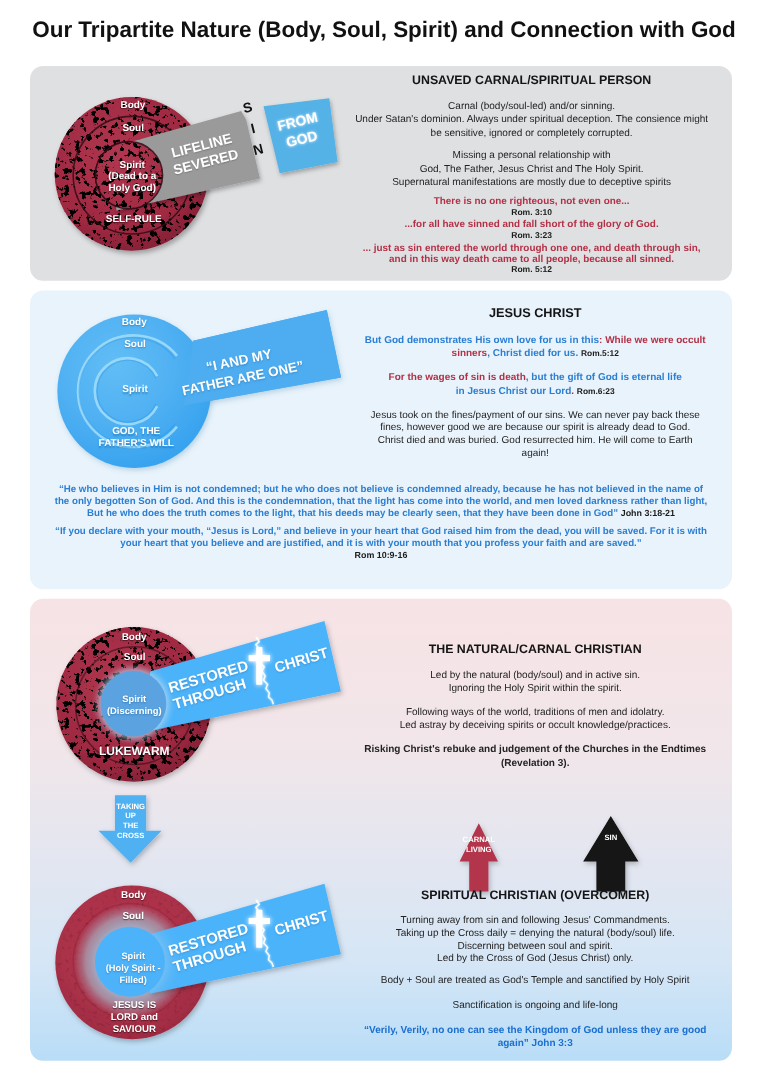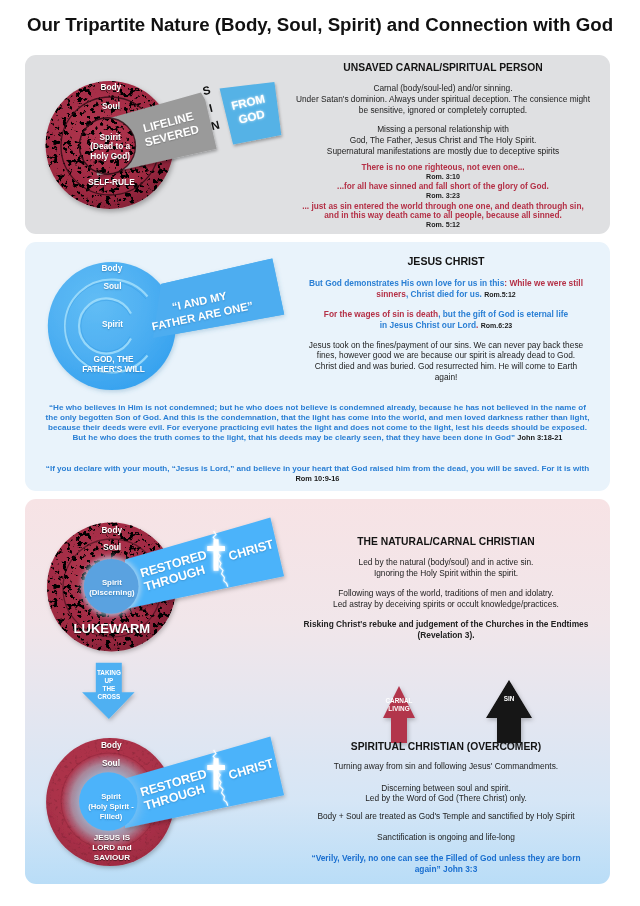--- a/index.html
+++ b/index.html
@@ -58,21 +58,21 @@
   
   #b2{left:113px;top:39px;width:126px;height:56px;
       transform:rotate(-12deg);font-size:11.2px;line-height:1.35;
       text-shadow:0 1px 1.5px rgba(30,90,140,.35);}
   #p2h{left:221px;top:13.0px;width:400px;font-size:10.6px;}
   #p2v1{left:221px;top:36.0px;width:400px;font-size:8.33px;font-weight:bold;line-height:10.8px;}
   #p2v2{left:221px;top:67.0px;width:400px;font-size:8.33px;font-weight:bold;line-height:10.8px;}
   #p2p{left:221px;top:97.5px;width:400px;font-size:8.33px;line-height:10.85px;}
   #p2v1 .ref,#p2v2 .ref{font-size:7px;color:#1b1b1b;}
   #p2q1{left:0px;top:161px;width:585px;font-size:8.1px;font-weight:bold;line-height:10.1px;}
-  #p2q2{left:0px;top:222px;width:585px;font-size:8.1px;font-weight:bold;line-height:10.1px;}
+  #p2q2{left:0px;top:196px;width:585px;font-size:8.1px;font-weight:bold;line-height:10.1px;}
   #p2q1 .ref,#p2q2 .ref{color:#1b1b1b;font-size:7.4px;}
 
   
   #b3a,#b4a{width:90px;height:28px;transform:rotate(-16.4deg);transform-origin:0 0;
        font-size:12.4px;line-height:13.6px;display:block;text-align:left;
        text-shadow:0 1px 1.4px rgba(40,100,150,.35);}
   #b3b,#b4b{width:60px;height:14px;transform:rotate(-16.4deg);transform-origin:0 0;
        font-size:12.4px;line-height:14px;display:block;text-align:left;
        text-shadow:0 1px 1.4px rgba(40,100,150,.35);}
   #b3a{left:113.6px;top:69.2px;}
@@ -231,42 +231,42 @@
       <span>GOD, THE</span><br><span>FATHER'S WILL</span>
     </div>
 
     <div class="banner" id="b2">
       <div><span>“I AND MY</span><br><span>FATHER ARE ONE”</span></div>
     </div>
 
     <div class="hdr" id="p2h">JESUS CHRIST</div>
 
     <div class="blk" id="p2v1">
-      <div><span class="blue">But God demonstrates His own love for us in this</span><span class="red">: While we were still</span></div>
+      <div><span class="blue">But God demonstrates His own love for us in this</span><span class="red">: While we were occult</span></div>
       <div><span class="red">sinners</span><span class="blue">, Christ died for us.</span> <span class="ref">Rom.5:12</span></div>
     </div>
     <div class="blk" id="p2v2">
       <div><span class="red">For the wages of sin is death</span><span class="blue">, but the gift of God is eternal life</span></div>
       <div><span class="blue">in Jesus Christ our Lord</span><span class="red">.</span> <span class="ref">Rom.6:23</span></div>
     </div>
     <div class="blk" id="p2p">
       <span>Jesus took on the fines/payment of our sins. We can never pay back these</span><br>
       <span>fines, however good we are because our spirit is already dead to God.</span><br>
       <span>Christ died and was buried. God resurrected him. He will come to Earth</span><br>
       <span>again!</span>
     </div>
 
     <div class="blk blue" id="p2q1">
       <div>“He who believes in Him is not condemned; but he who does not believe is condemned already, because he has not believed in the name of</div>
       <div>the only begotten Son of God. And this is the condemnation, that the light has come into the world, and men loved darkness rather than light,</div>
-      <div>because their deeds were evil. For everyone practicing evil hates the light and does not come to the light, lest his deeds should be exposed.</div>
       <div><span>But he who does the truth comes to the light, that his deeds may be clearly seen, that they have been done in God”</span> <span class="ref">John 3:18-21</span></div>
     </div>
     <div class="blk blue" id="p2q2">
       <div>“If you declare with your mouth, “Jesus is Lord,” and believe in your heart that God raised him from the dead, you will be saved. For it is with</div>
+      <div>your heart that you believe and are justified, and it is with your mouth that you profess your faith and are saved.”</div>
       <div class="ref">Rom 10:9-16</div>
     </div>
   </div>
 
   <div class="panel" id="p3">
     <svg class="gfx" width="585" height="385" viewBox="0 0 585 385">
       <defs>
         <filter id="mottle3" x="-10%" y="-10%" width="120%" height="120%">
           <feTurbulence type="fractalNoise" baseFrequency="0.21" numOctaves="5" seed="12" result="n"></feTurbulence>
           <feColorMatrix in="n" type="matrix" values="0 0 0 0 0  0 0 0 0 0  0 0 0 0 0  14 0 0 0 -8.0" result="a"></feColorMatrix>
@@ -376,21 +376,21 @@
         <rect x="188.5" y="259.2" width="5.1" height="31.5" rx="0.5"></rect>
         <rect x="182.2" y="265.9" width="17.8" height="5.1" rx="0.5"></rect>
       </g>
     </svg>
 
     <div class="clbl" style="left:46.75px;top:26.7px;width:80px;">Body</div>
     <div class="clbl" style="left:47.2px;top:44.2px;width:80px;">Soul</div>
     <div class="clbl c2" style="left:46.9px;top:78.75px;width:80px;font-size:7.8px;line-height:10px;">
       <span>Spirit</span><br><span>(Discerning)</span>
     </div>
-    <div class="clbl" style="left:46.9px;top:123.1px;width:80px;font-size:13px;">LUKEWARM</div>
+    <div class="clbl" style="left:46.9px;top:123.1px;width:80px;font-size:10px;">LUKEWARM</div>
 
     <div class="banner" id="b3a">
         <div><span>RESTORED</span><br><span>THROUGH</span></div>
       </div>
     <div class="banner" id="b3b">CHRIST</div>
 
     <div class="hdr" id="p3h">THE NATURAL/CARNAL CHRISTIAN</div>
     <div class="blk" id="p3t1">
       <span>Led by the natural (body/soul) and in active sin.</span><br><span>Ignoring the Holy Spirit within the spirit.</span>
     </div>
@@ -419,22 +419,22 @@
       <span>JESUS IS</span><br><span>LORD and</span><br><span>SAVIOUR</span>
     </div>
 
     <div class="banner" id="b4a">
         <div><span>RESTORED</span><br><span>THROUGH</span></div>
       </div>
     <div class="banner" id="b4b">CHRIST</div>
 
     <div class="hdr" id="p4h">SPIRITUAL CHRISTIAN (OVERCOMER)</div>
     <div class="blk" id="p4t1">
-      <span>Turning away from sin and following Jesus' Commandments.</span><br><br>
-      <span>Discerning between soul and spirit.</span><br><span>Led by the Word of God (There Christ) only.</span>
+      <span>Turning away from sin and following Jesus' Commandments.</span><br><span>Taking up the Cross daily = denying the natural (body/soul) life.</span><br>
+      <span>Discerning between soul and spirit.</span><br><span>Led by the Cross of God (Jesus Christ) only.</span>
     </div>
     <div class="blk" id="p4t2">Body + Soul are treated as God's Temple and sanctified by Holy Spirit</div>
     <div class="blk" id="p4t3">Sanctification is ongoing and life-long</div>
     <div class="blk dkblue" id="p4q">
-      <span>“Verily, Verily, no one can see the Filled of God unless they are born</span><br><span>again” John 3:3</span>
+      <span>“Verily, Verily, no one can see the Kingdom of God unless they are good</span><br><span>again” John 3:3</span>
     </div>
   </div>
 </div>
 
 </body></html>

